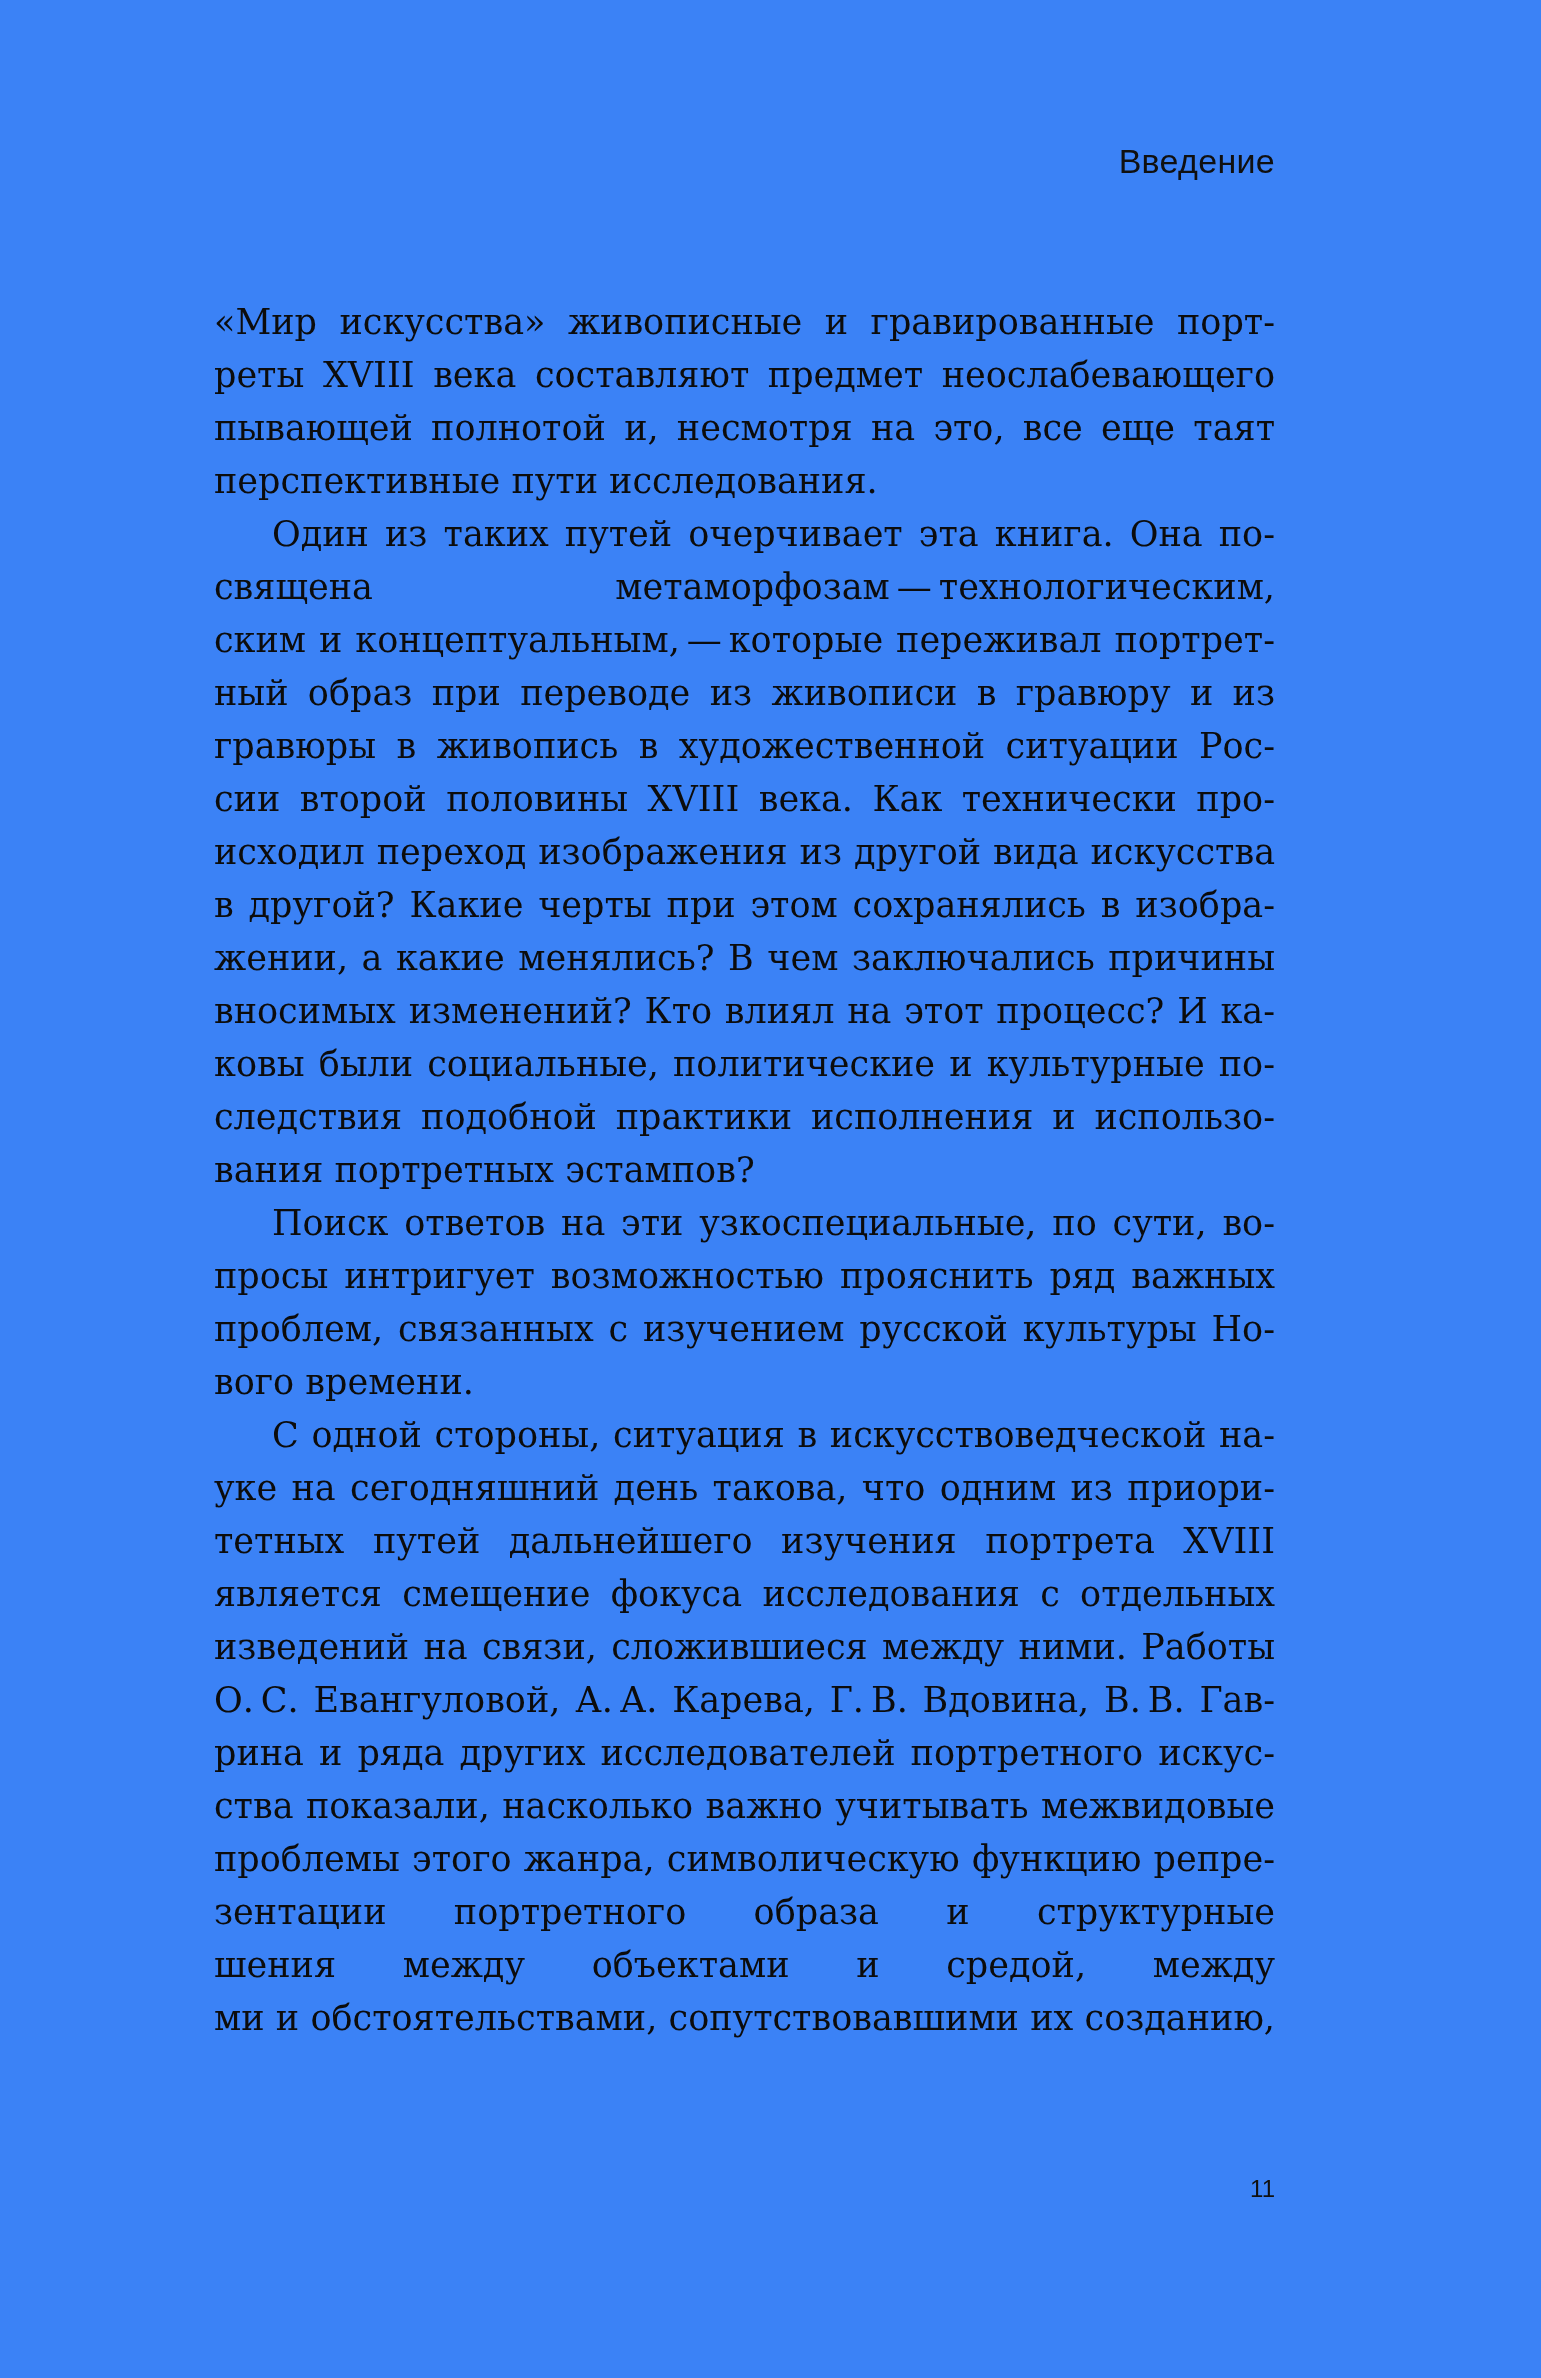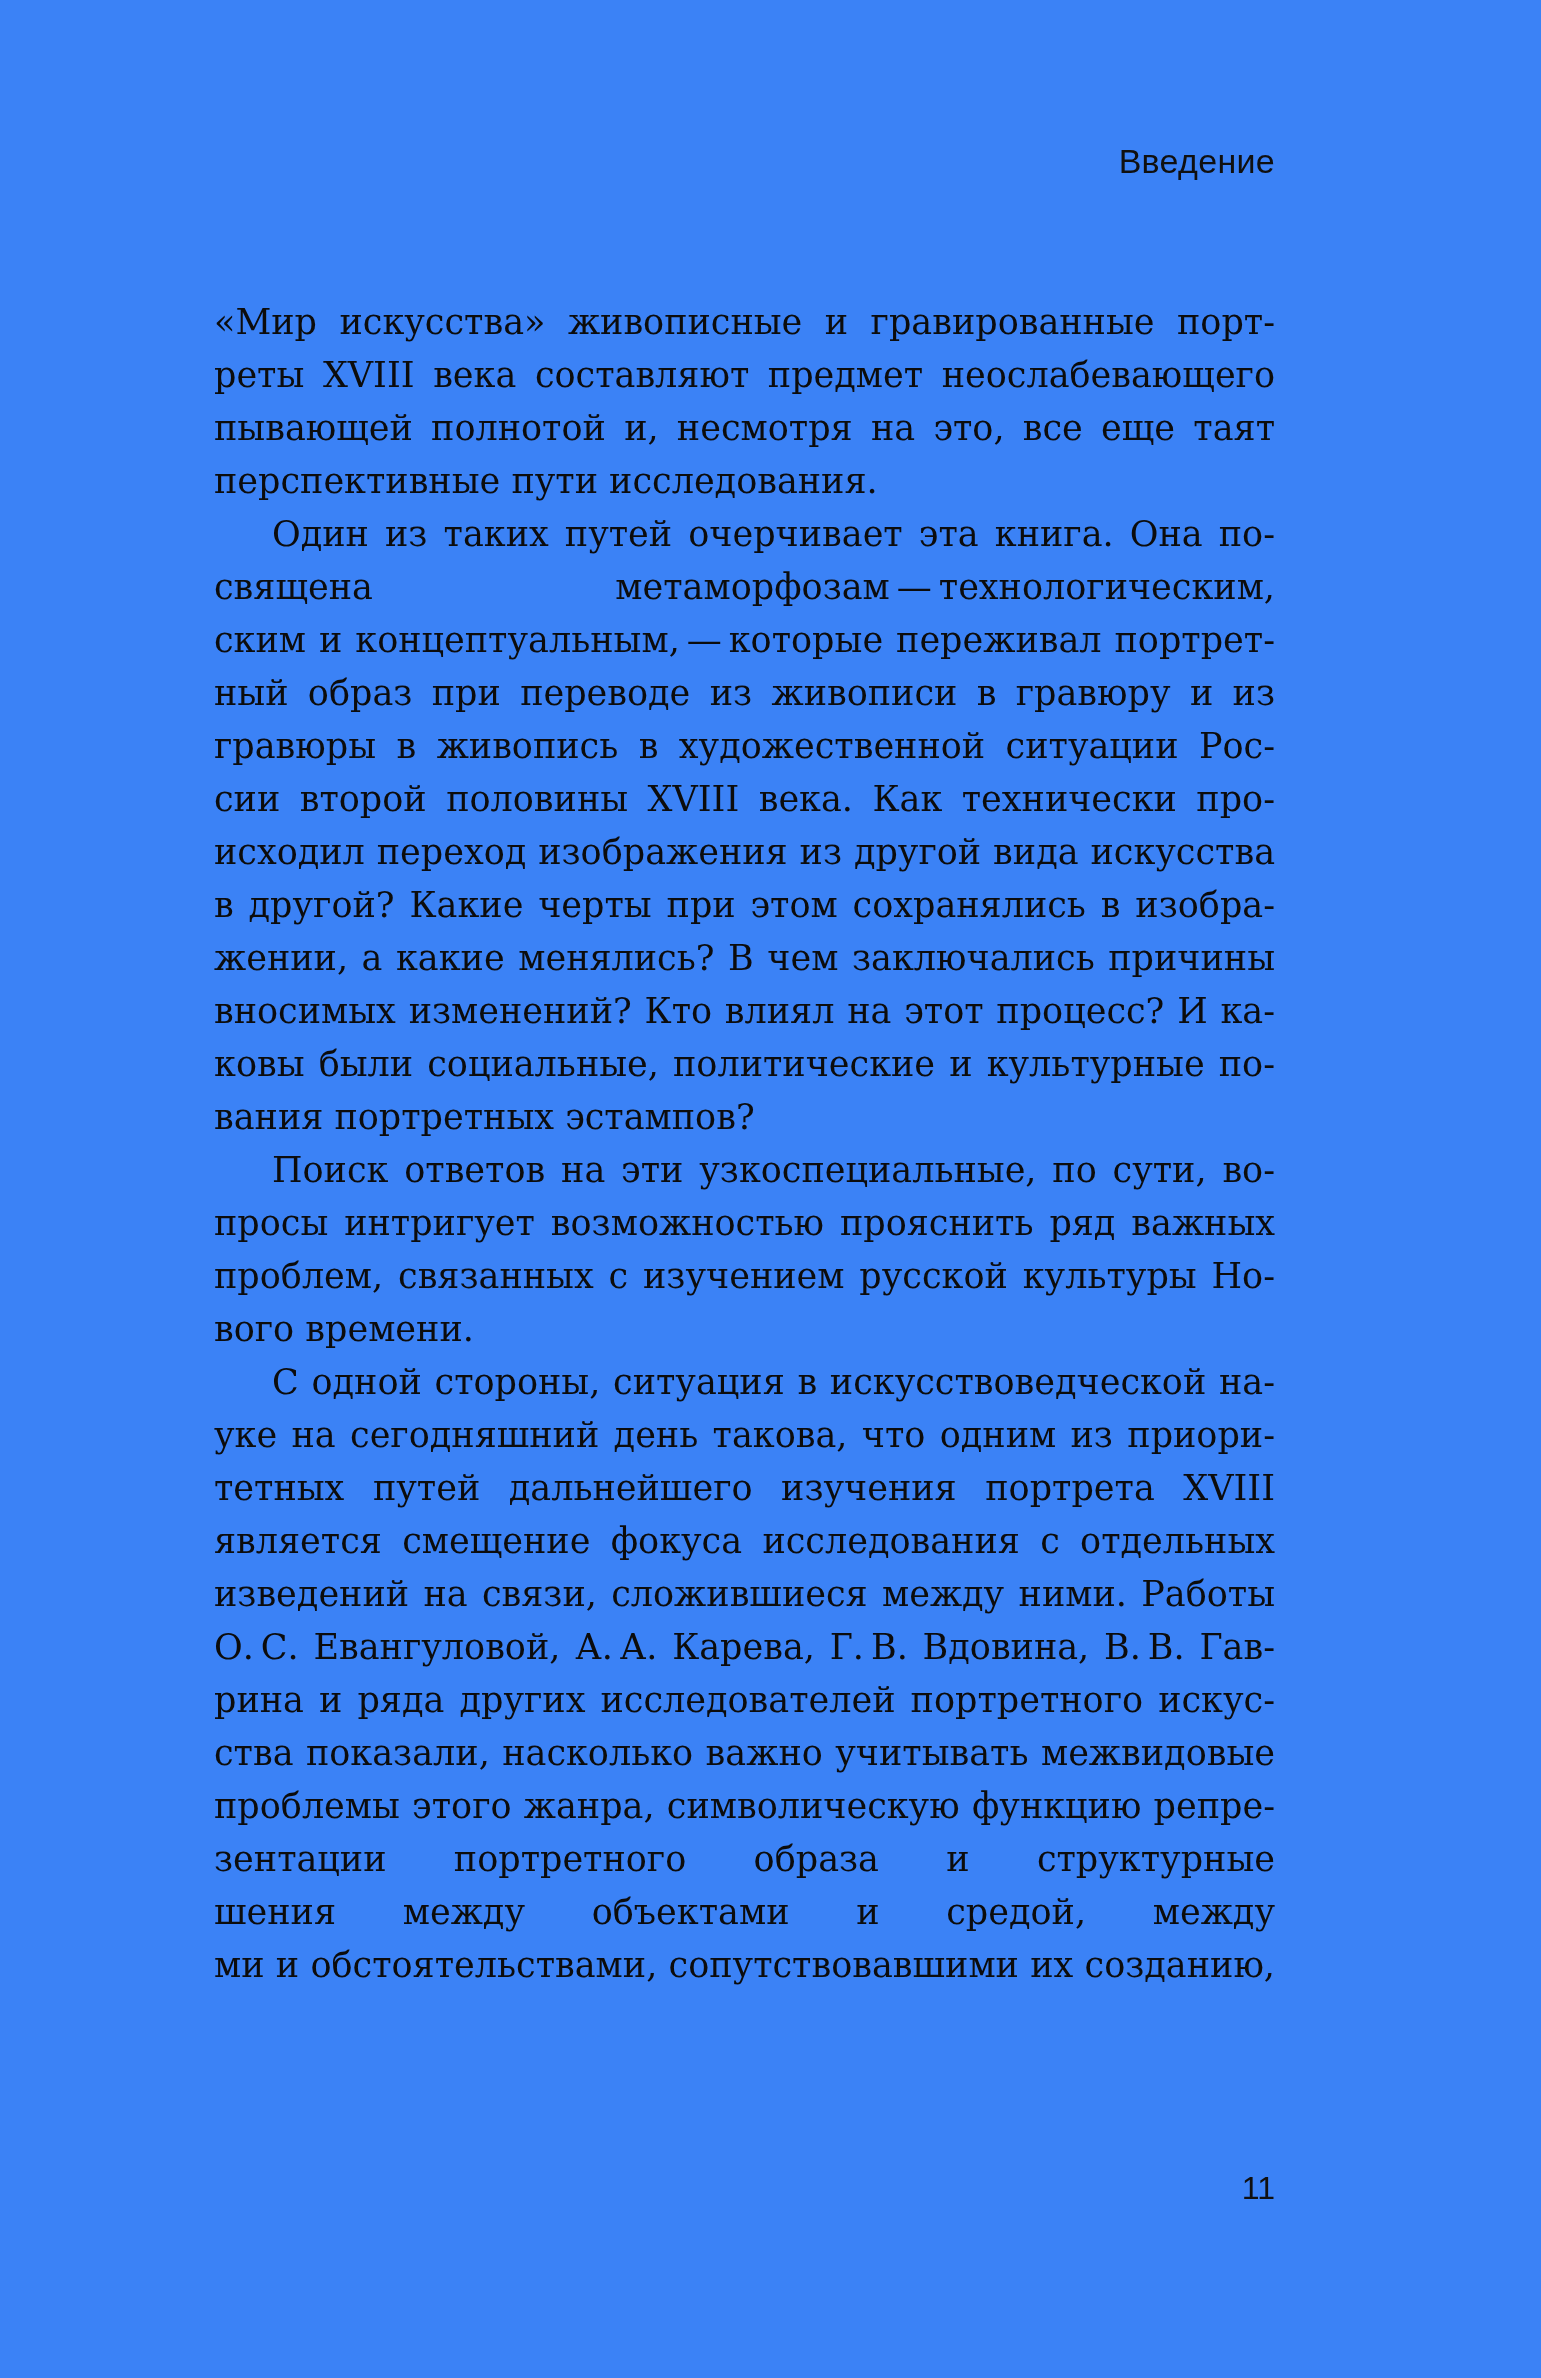--- a/index.html
+++ b/index.html
@@ -53,21 +53,21 @@
     text-align-last: left;
     -moz-text-align-last: left;
   }
   .folio {
     position: absolute;
     top: 2170px;
     left: 214px;
     width: 1061px;
     text-align: right;
     font-family: "Liberation Sans", sans-serif;
-    font-size: 32px;
+    font-size: 24px;
     line-height: 37px;
     font-weight: 400;
     color: #101010;
   }
 </style>
 </head>
 <body>
 
 <div class="page">
   <div class="running-head">Введение</div>
@@ -81,20 +81,21 @@
       <div class="line">священа метаморфозам — технологическим, стилистиче-</div>
       <div class="line">ским и концептуальным, — которые переживал портрет-</div>
       <div class="line">ный образ при переводе из живописи в гравюру и из</div>
       <div class="line">гравюры в живопись в художественной ситуации Рос-</div>
       <div class="line">сии второй половины XVIII века. Как технически про-</div>
       <div class="line">исходил переход изображения из другой вида искусства</div>
       <div class="line">в другой? Какие черты при этом сохранялись в изобра-</div>
       <div class="line">жении, а какие менялись? В чем заключались причины</div>
       <div class="line">вносимых изменений? Кто влиял на этот процесс? И ка-</div>
       <div class="line">ковы были социальные, политические и культурные по-</div>
+      <div class="line">следствия подобной практики исполнения и использо-</div>
       <div class="line last">вания портретных эстампов?</div>
       <div class="line indent">Поиск ответов на эти узкоспециальные, по сути, во-</div>
       <div class="line">просы интригует возможностью прояснить ряд важных</div>
       <div class="line">проблем, связанных с изучением русской культуры Но-</div>
       <div class="line last">вого времени.</div>
       <div class="line indent">С одной стороны, ситуация в искусствоведческой на-</div>
       <div class="line">уке на сегодняшний день такова, что одним из приори-</div>
       <div class="line">тетных путей дальнейшего изучения портрета XVIII века</div>
       <div class="line">является смещение фокуса исследования с отдельных про-</div>
       <div class="line">изведений на связи, сложившиеся между ними. Работы</div>

